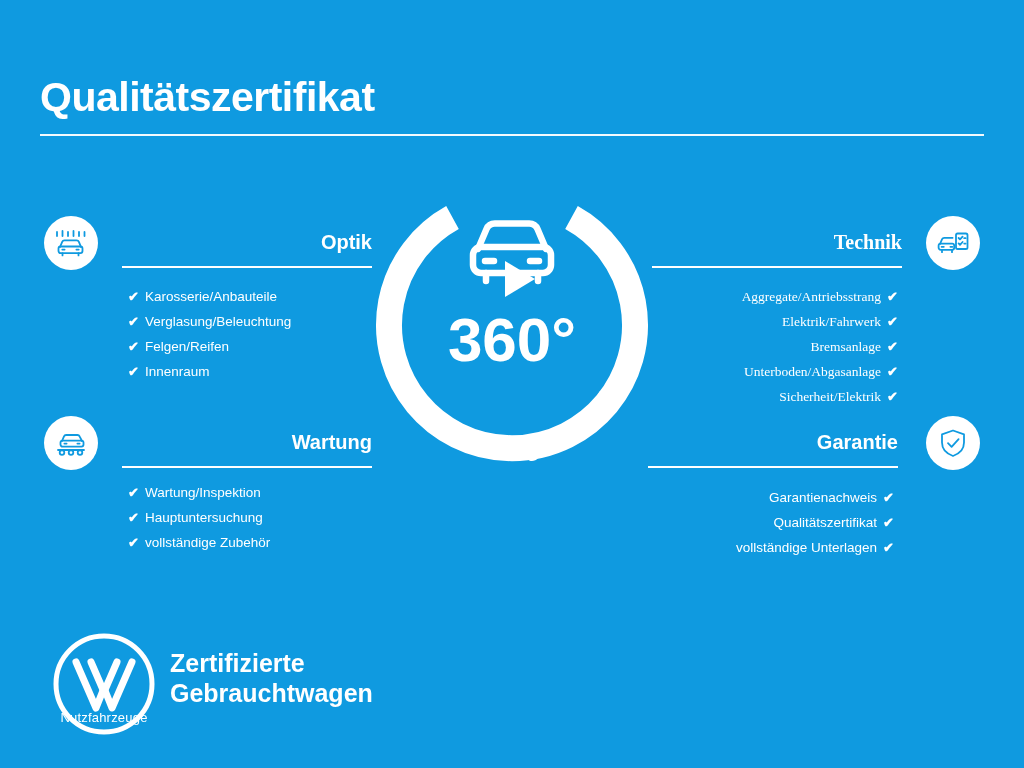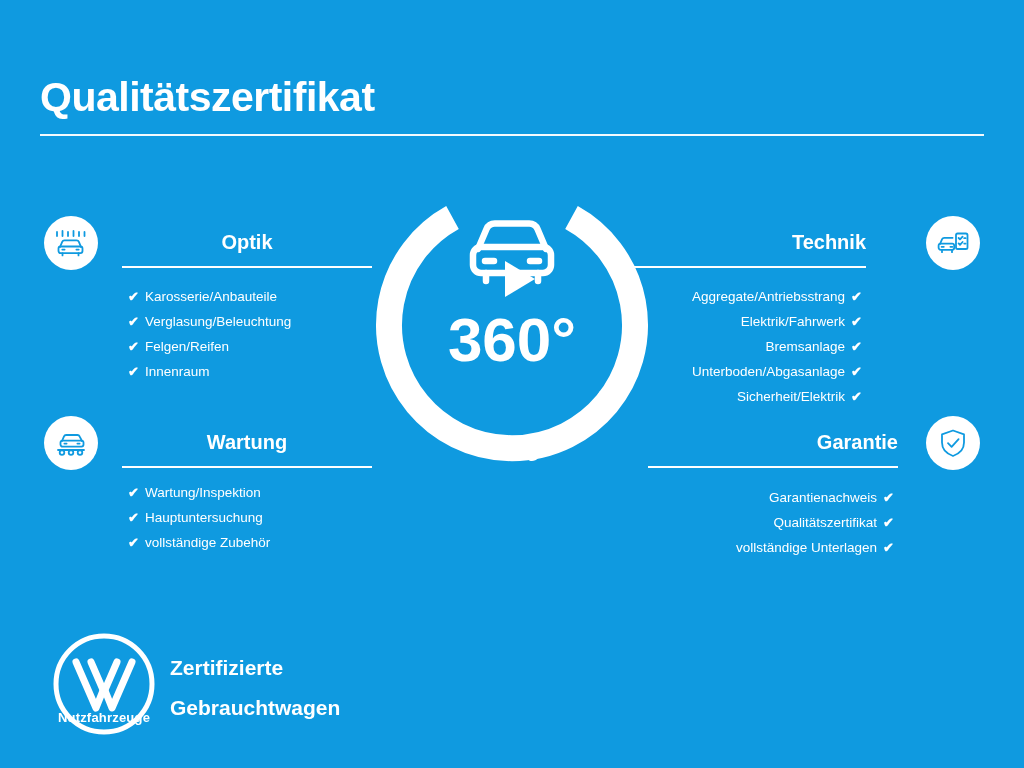--- a/index.html
+++ b/index.html
@@ -74,33 +74,33 @@
     font-size: 13.5px;
     line-height: 25px;
     white-space: nowrap;
   }
   .check {
     font-size: 13px;
     font-weight: bold;
   }
 
   
-  .col-left .block-title { text-align: center; }
+  .col-left .block-title { text-align: right; }
   .col-left .items li { text-align: left; padding-left: 6px; }
   .col-left .check { margin-right: 6px; }
 
   
   .col-right .block-title { text-align: right; }
   .col-right .items li { text-align: right; padding-right: 4px; }
   .col-right .check { margin-left: 6px; }
 
   
   #block-optik     { left: 122px; top: 230px;  width: 250px; }
   #block-wartung   { left: 122px; top: 430px;  width: 250px; }
-  #block-technik   { left: 616px; top: 230px;  width: 250px; }
+  #block-technik   { left: 652px; top: 230px;  width: 250px; font-family: Liberation Serif, serif; }
   #block-garantie  { left: 648px; top: 430px;  width: 250px; }
 
   #block-optik .items    { margin-top: 14px; }
   #block-wartung .items  { margin-top: 10px; }
   #block-technik .items  { margin-top: 14px; }
   #block-garantie .items { margin-top: 15px; }
 
   
   .badge {
     position: absolute;
@@ -138,30 +138,30 @@
     height: 104px;
   }
   #footer-logo svg { display: block; }
   .footer-brand {
     position: absolute;
     left: 34px;
     top: 710px;
     width: 140px;
     text-align: center;
     font-size: 13px;
-    font-weight: bold;
+    font-weight: normal;
     letter-spacing: 0.2px;
   }
   .footer-claim {
     position: absolute;
     left: 170px;
     top: 648px;
-    font-size: 21px;
+    font-size: 25px;
     font-weight: bold;
-    line-height: 40px;
+    line-height: 30px;
     white-space: pre-line;
   }
 </style>
 </head>
 <body>
 
 <div class="page">
 
   <h1 class="title">Qualitätszertifikat</h1>
   <div class="title-rule"></div>

